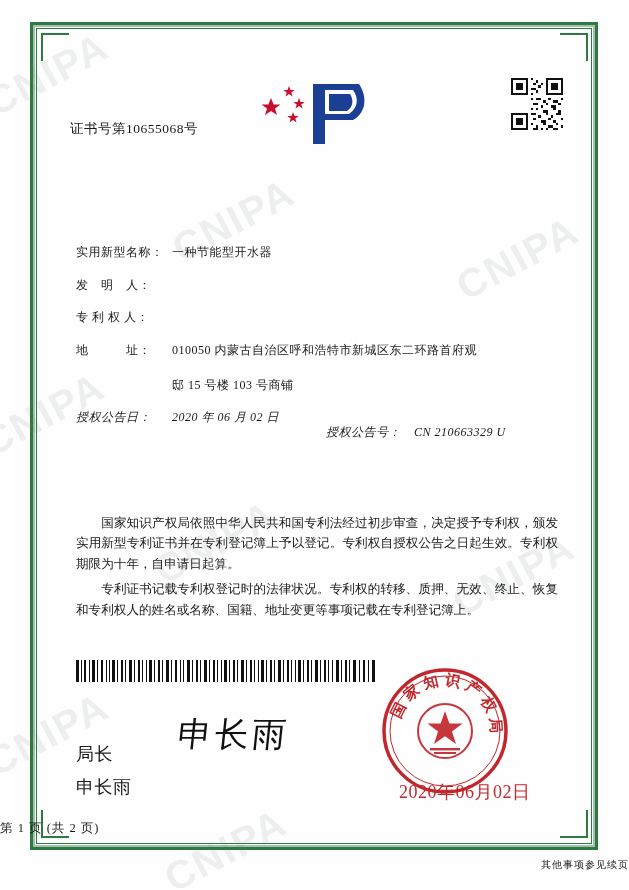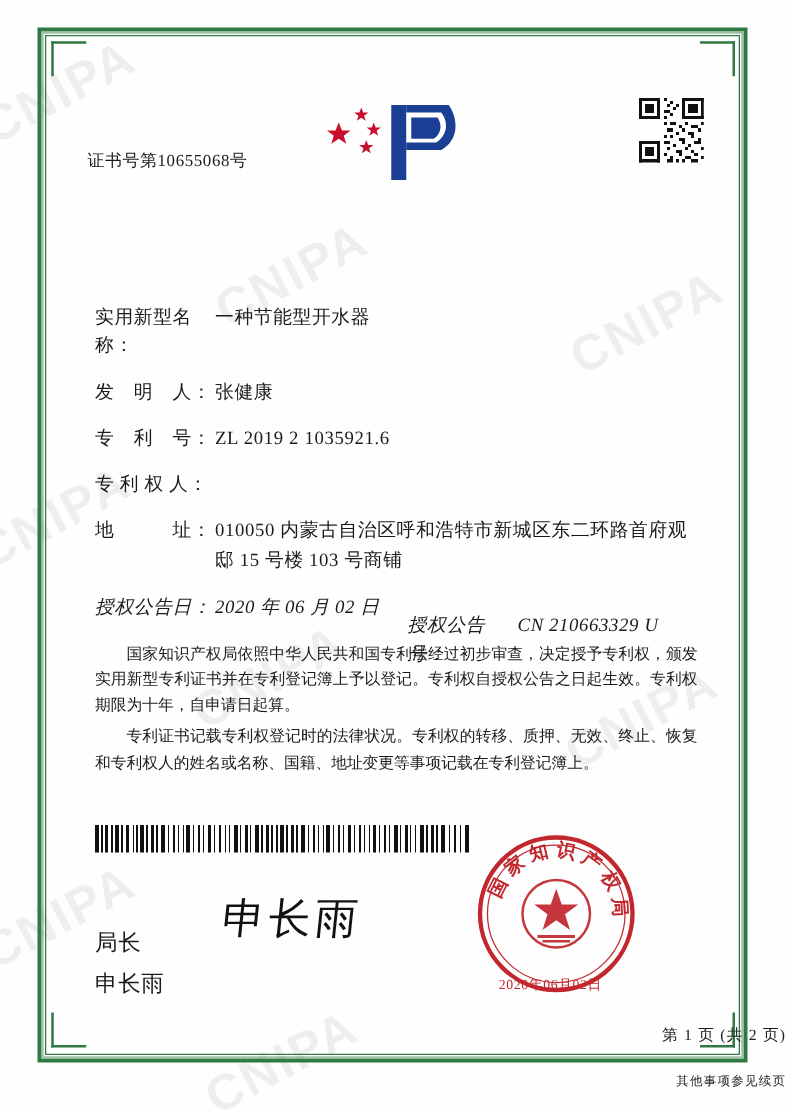--- a/index.html
+++ b/index.html
@@ -100,40 +100,40 @@
     font-weight: bold;
     letter-spacing: 4px;
     font-family: "DejaVu Serif", "Liberation Serif", serif;
   }
 
   
   .fields {
     position: absolute;
     left: 76px; top: 243px;
     width: 480px;
-    font-size: 15px;
+    font-size: 12px;
     line-height: 1.5;
   }
   .field-row {
     display: flex;
     align-items: flex-start;
     margin-bottom: 14.5px;
   }
   .field-label {
     width: 96px;
     flex: none;
     letter-spacing: 0.5px;
   }
   .field-value {
     flex: 1;
     letter-spacing: 0.5px;
   }
   .field-value .second-line {
     display: block;
-    margin-top: 2px;
+    margin-top: 17px;
   }
   .inline-pair {
     display: flex;
     width: 100%;
     font-style: italic;
   }
   .inline-pair .left { width: 250px; flex: none; }
   .inline-pair .right { flex: 1; }
 
   
@@ -178,31 +178,31 @@
 
   
   .seal {
     position: absolute;
     left: 380px; top: 666px;
     width: 130px; height: 130px;
   }
   .seal-date {
     position: absolute;
     left: 399px; top: 780px;
-    font-size: 11px;
+    font-size: 18px;
     color: #c1272d;
     letter-spacing: 0.5px;
     font-family: "Liberation Serif", serif;
   }
 
   
   .page-num {
     position: absolute;
     left: 0; right: 0; top: 820px;
-    text-align: right;
+    text-align: left;
     font-size: 12.5px;
     letter-spacing: 1px;
   }
   .footer-note {
     position: absolute;
     left: 0; right: 0; top: 858px;
     text-align: right;
     font-size: 10px;
     letter-spacing: 1px;
   }
@@ -312,27 +312,22 @@
 
   <div class="fields">
 
     <div class="field-row">
       <div class="field-label">实用新型名称：</div>
       <div class="field-value">一种节能型开水器</div>
     </div>
 
     <div class="field-row">
       <div class="field-label">发　明　人：</div>
-      <div class="field-value">张健康</div>
     </div>
 
-    <div class="field-row">
-      <div class="field-label">专　利　号：</div>
-      <div class="field-value">ZL 2019 2 1035921.6</div>
-    </div>
 
 
     <div class="field-row">
       <div class="field-label">专 利 权 人：</div>
     </div>
 
     <div class="field-row">
       <div class="field-label">地　　　址：</div>
       <div class="field-value">
         <span>010050 内蒙古自治区呼和浩特市新城区东二环路首府观</span>

